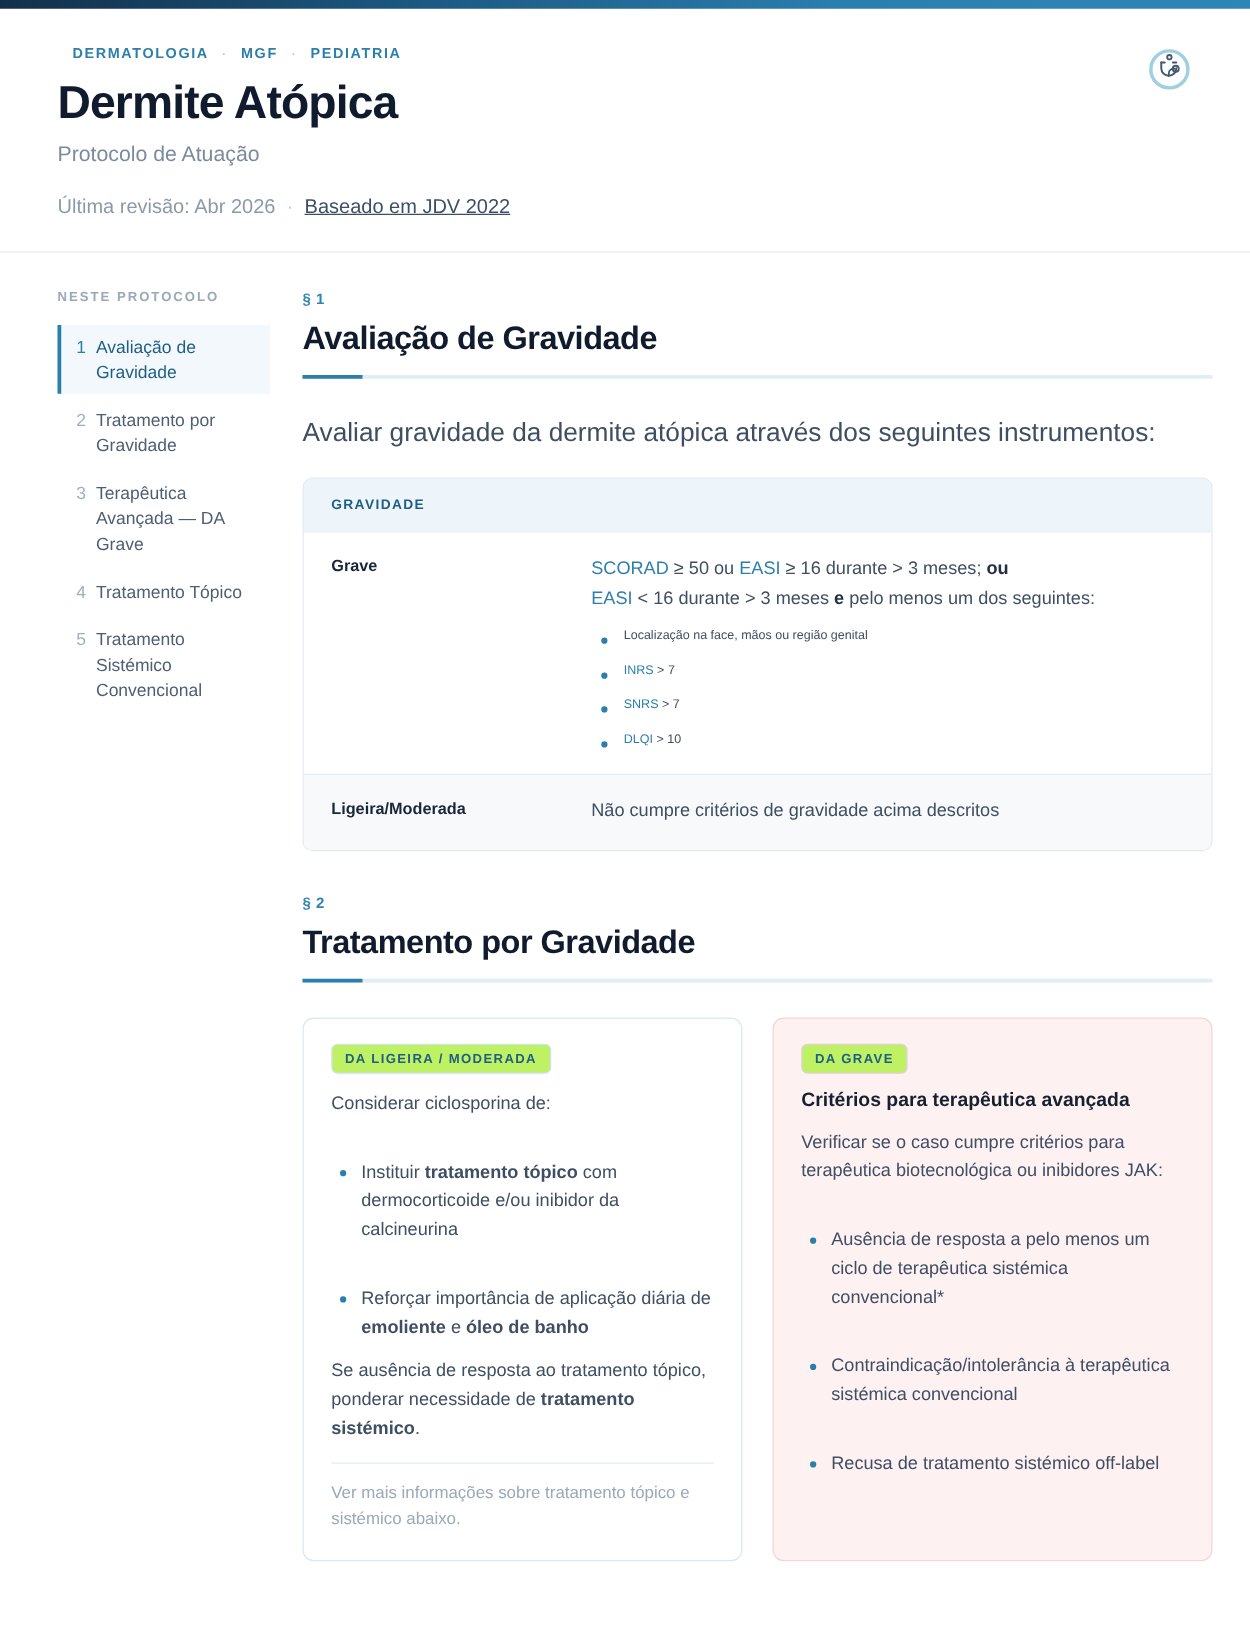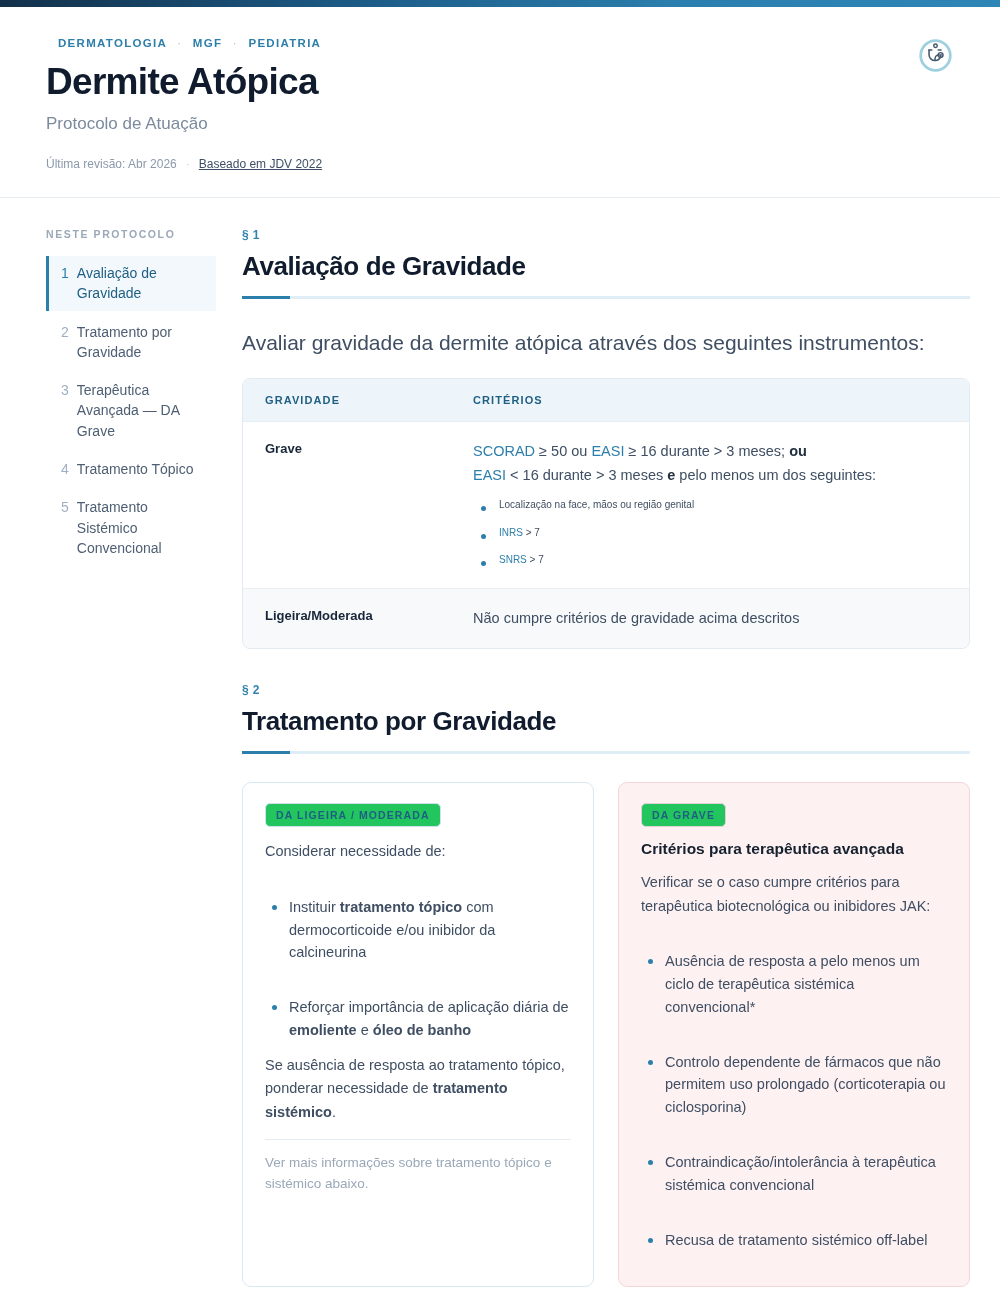--- a/index.html
+++ b/index.html
@@ -51,21 +51,21 @@
   }
 
   .page-subtitle {
     font-size: 17px;
     color: #7b8a9d;
     font-weight: normal;
     margin-bottom: 23px;
   }
 
   .meta-row {
-    font-size: 12px;
+    font-size: 16px;
     color: #8b99aa;
     display: flex;
     align-items: center;
     gap: 9px;
   }
   .meta-row .dot { color: #c3cedb; }
   .meta-link {
     color: #3d4f66;
     text-decoration: underline;
     font-weight: 500;
@@ -245,21 +245,21 @@
     background: #fdf1f2;
     border: 1px solid #f6d5da;
   }
   .badge {
     display: inline-block;
     font-size: 10.5px;
     font-weight: bold;
     letter-spacing: 1.1px;
     color: #1f5f84;
     border: 1px solid #cfe2ee;
-    background: #22c55e;
+    background: #bef264;
     border-radius: 5px;
     padding: 5px 10px;
     margin-bottom: 13px;
   }
   .card.rose .badge { border-color: #e3cfd6; }
   .card-title {
     font-size: 15.5px;
     font-weight: bold;
     color: #16212f;
     margin-bottom: 13px;
@@ -370,78 +370,77 @@
     <section class="section">
       <div class="sec-num">§ 1</div>
       <h2 class="sec-title">Avaliação de Gravidade</h2>
       <div class="sec-rule"></div>
 
       <p class="lead">Avaliar gravidade da dermite atópica através dos seguintes instrumentos:</p>
 
       <div class="tbl">
         <div class="tbl-head">
           <div class="th col-a">GRAVIDADE</div>
-          <div class="th col-b">CRITÉRIOS</div>
         </div>
 
         <div class="tbl-row">
           <div class="td-a">Grave</div>
           <div class="td-b">
             <div>
               <span class="kw">SCORAD</span><span> ≥ 50 ou </span><span class="kw">EASI</span><span> ≥ 16 durante &gt; 3 meses; </span><span class="bold">ou</span>
             </div>
             <div>
               <span class="kw">EASI</span><span> &lt; 16 durante &gt; 3 meses </span><span class="bold">e</span><span> pelo menos um dos seguintes:</span>
             </div>
 
             <ul class="crit">
               <li><span>Localização na face, mãos ou região genital</span></li>
               <li><span class="kw">INRS</span><span> &gt; 7</span></li>
               <li><span class="kw">SNRS</span><span> &gt; 7</span></li>
+              <li><span class="kw">DLQI</span><span> &gt; 10</span></li>
             </ul>
           </div>
         </div>
 
         <div class="tbl-row alt">
           <div class="td-a">Ligeira/Moderada</div>
           <div class="td-b">Não cumpre critérios de gravidade acima descritos</div>
         </div>
       </div>
     </section>
 
     <section class="section">
       <div class="sec-num">§ 2</div>
       <h2 class="sec-title">Tratamento por Gravidade</h2>
       <div class="sec-rule"></div>
 
       <div class="cards">
 
         <div class="card blue">
           <span class="badge">DA LIGEIRA / MODERADA</span>
-          <p class="card-text">Considerar necessidade de:</p>
+          <p class="card-text">Considerar ciclosporina de:</p>
 
           <ul class="cl">
             <li><span>Instituir </span><strong>tratamento tópico</strong><span> com dermocorticoide e/ou inibidor da calcineurina</span></li>
             <li><span>Reforçar importância de aplicação diária de </span><strong>emoliente</strong><span> e </span><strong>óleo de banho</strong></li>
           </ul>
 
           <p class="card-text"><span>Se ausência de resposta ao tratamento tópico, ponderar necessidade de </span><strong>tratamento sistémico</strong><span>.</span></p>
 
           <div class="card-divider"></div>
           <p class="card-note">Ver mais informações sobre tratamento tópico e sistémico abaixo.</p>
         </div>
 
         <div class="card rose">
           <span class="badge">DA GRAVE</span>
           <div class="card-title">Critérios para terapêutica avançada</div>
           <p class="card-text">Verificar se o caso cumpre critérios para terapêutica biotecnológica ou inibidores JAK:</p>
 
           <ul class="cl">
             <li>Ausência de resposta a pelo menos um ciclo de terapêutica sistémica convencional*</li>
-            <li>Controlo dependente de fármacos que não permitem uso prolongado (corticoterapia ou ciclosporina)</li>
             <li>Contraindicação/intolerância à terapêutica sistémica convencional</li>
             <li>Recusa de tratamento sistémico off-label</li>
           </ul>
         </div>
 
       </div>
     </section>
 
   </main>
 </div>

